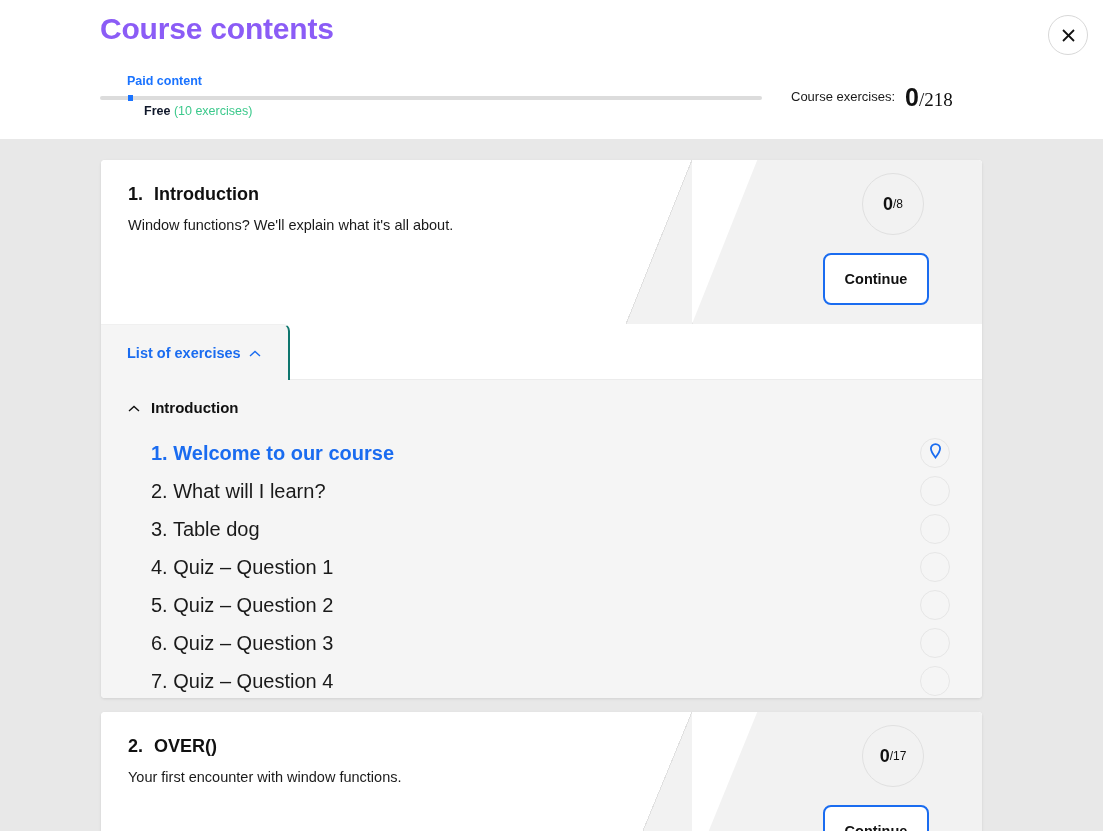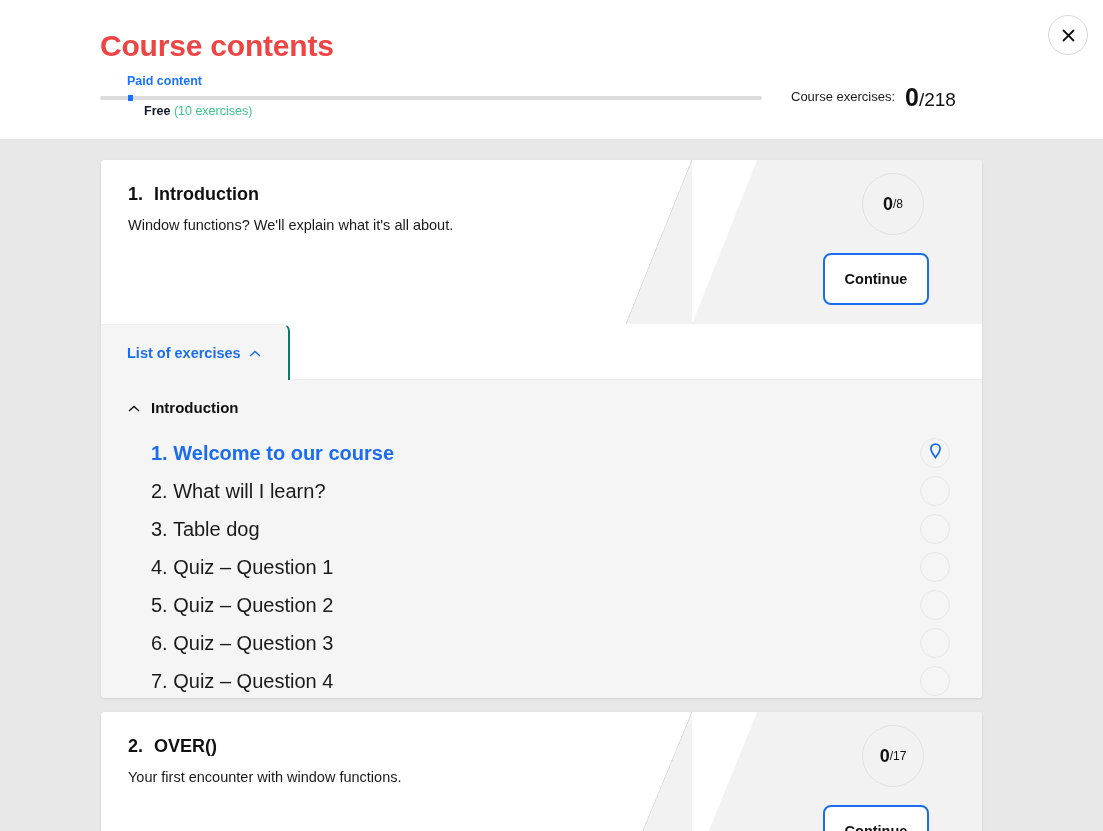--- a/index.html
+++ b/index.html
@@ -13,24 +13,24 @@
   
   .header {
     position: relative;
     width: 1103px;
     height: 139px;
     background: #ffffff;
   }
   .page-title {
     position: absolute;
     left: 100px;
-    top: 29px;
+    top: 12px;
     font-size: 30px;
     font-weight: bold;
-    color: #ef4444;
+    color: #8b5cf6;
     letter-spacing: -0.2px;
   }
   .close-btn {
     position: absolute;
     left: 1048px;
     top: 15px;
     width: 40px; height: 40px;
     border-radius: 50%;
     border: 1px solid #d8d8d8;
     background: #ffffff;
@@ -92,21 +92,21 @@
     color: #1a1a1a;
   }
   .progress-count {
     position: absolute;
     left: 905px;
     top: 83px;
     color: #111111;
     white-space: nowrap;
   }
   .progress-count .big { font-size: 25px; font-weight: bold; }
-  .progress-count .small { font-size: 19px; font-weight: normal; }
+  .progress-count .small { font-size: 19px; font-weight: normal; font-family: Liberation Serif, serif; }
 
   
   .body-area {
     position: relative;
     width: 1103px;
     height: 692px;
     background: #e8e8e8;
     overflow: hidden;
   }
 

